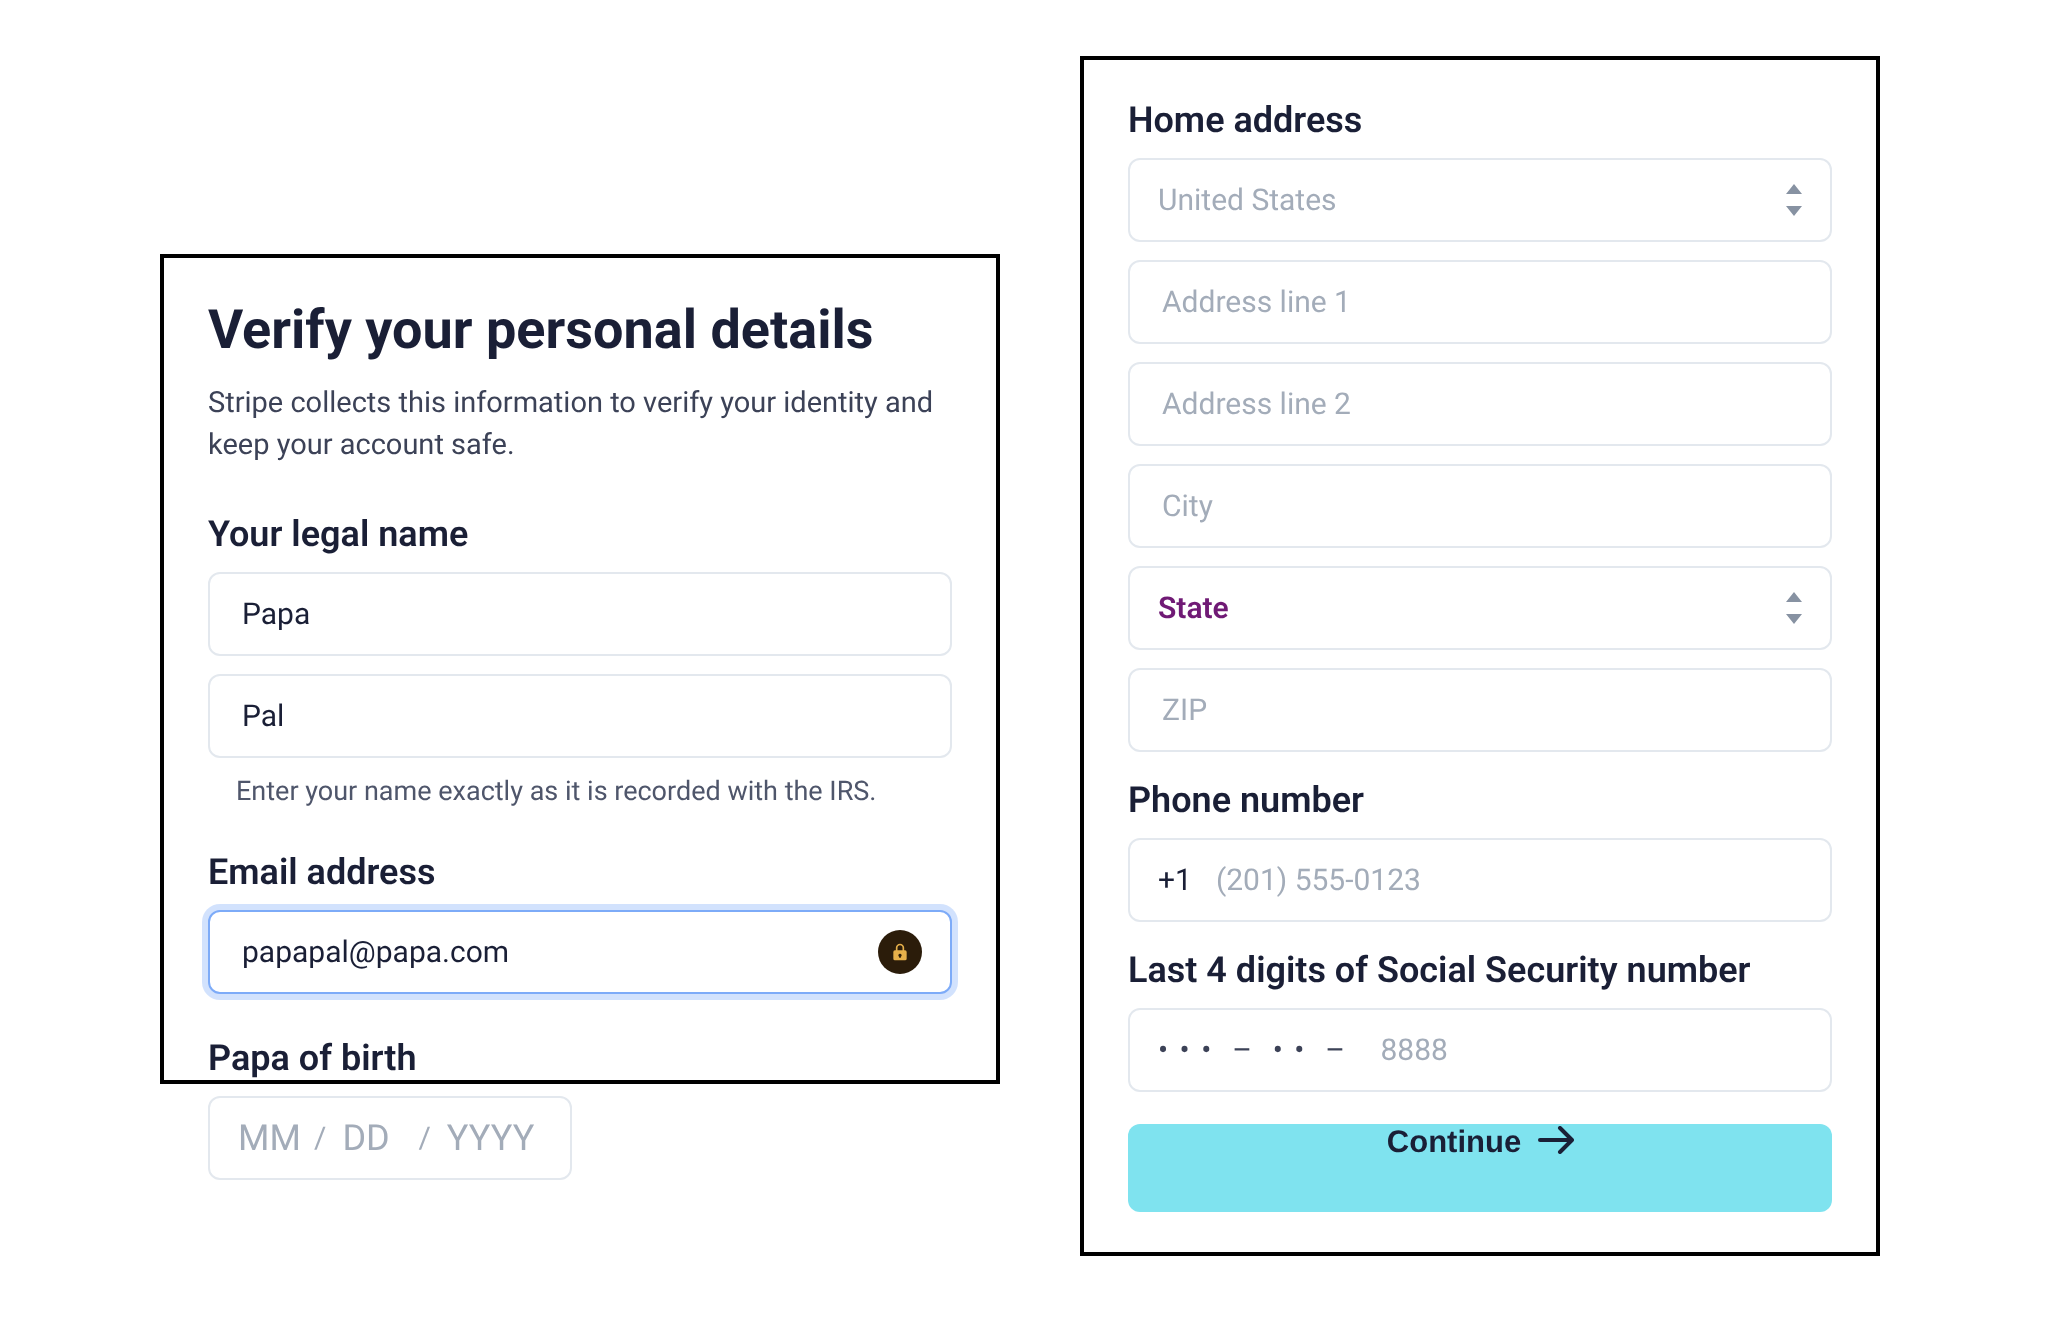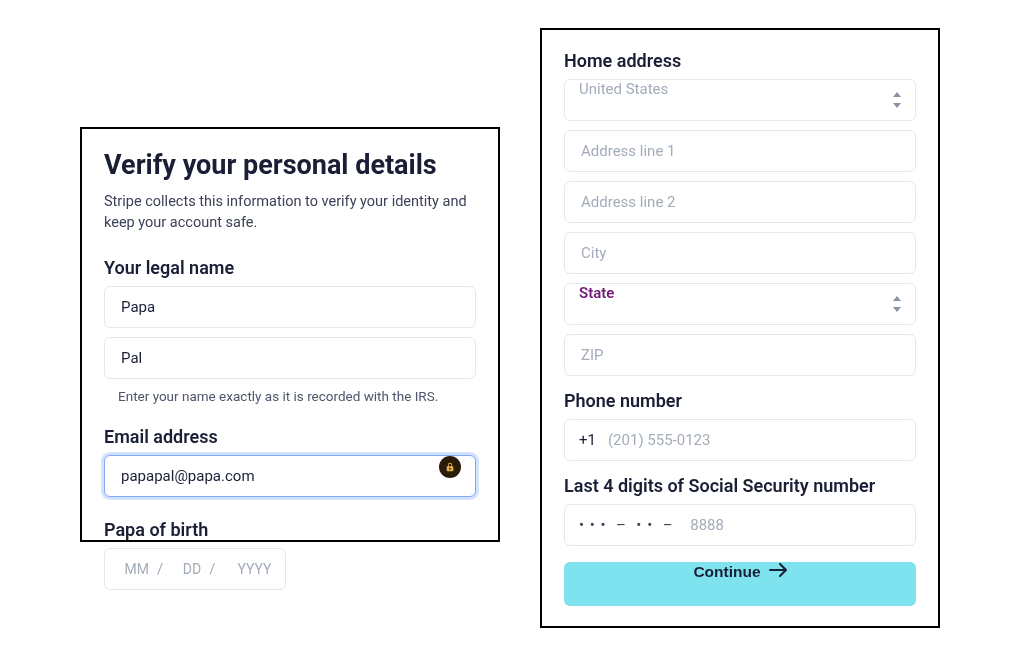--- a/index.html
+++ b/index.html
@@ -55,20 +55,21 @@
   .field, .select {
     width: 100%;
     height: 42px;
     border: 1px solid #e3e8ee;
     border-radius: 6px;
     background: #fff;
     padding: 0 14px;
     font-size: 15px;
     color: #1a1f36;
     display: flex;
+    align-items: center;
     margin-bottom: 9px;
     position: relative;
   }
   .field input, .select .select-text {
     border: none;
     outline: none;
     width: 100%;
     font-size: 15px;
     color: #1a1f36;
     background: transparent;
@@ -108,21 +109,21 @@
     display: inline-flex;
     align-items:center;
     border:1px solid #e3e8ee;
     border-radius:6px;
     height:42px;
     padding:0 12px;
     gap:6px;
   }
   .dob-row input {
     border:none; outline:none; background:transparent;
-    font-size:14px; color:#4c1d95; text-align:right;
+    font-size:18px; color:#4c1d95; text-align:left;
     font-family: inherit;
   }
   .dob-row input::placeholder { color:#a3acb9; }
   .dob-mm, .dob-dd { width:34px; }
   .dob-yyyy { width:52px; }
   .dob-sep { color:#a3acb9; font-size:15px; user-select:none; }
 
   .phone-row {
     display:flex; align-items:center;
     border:1px solid #e3e8ee;

